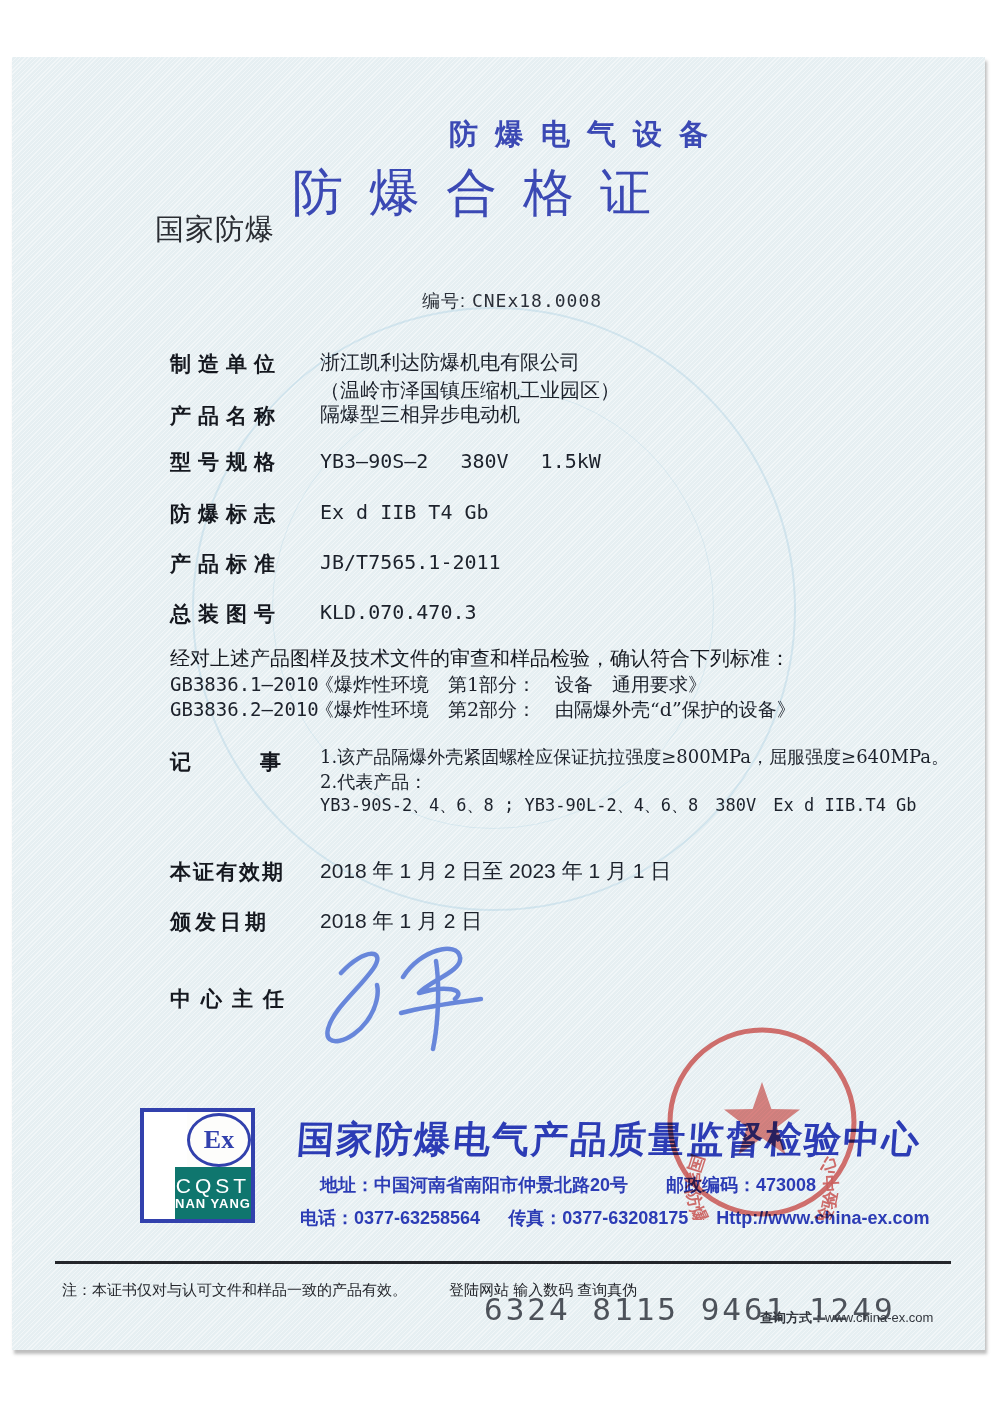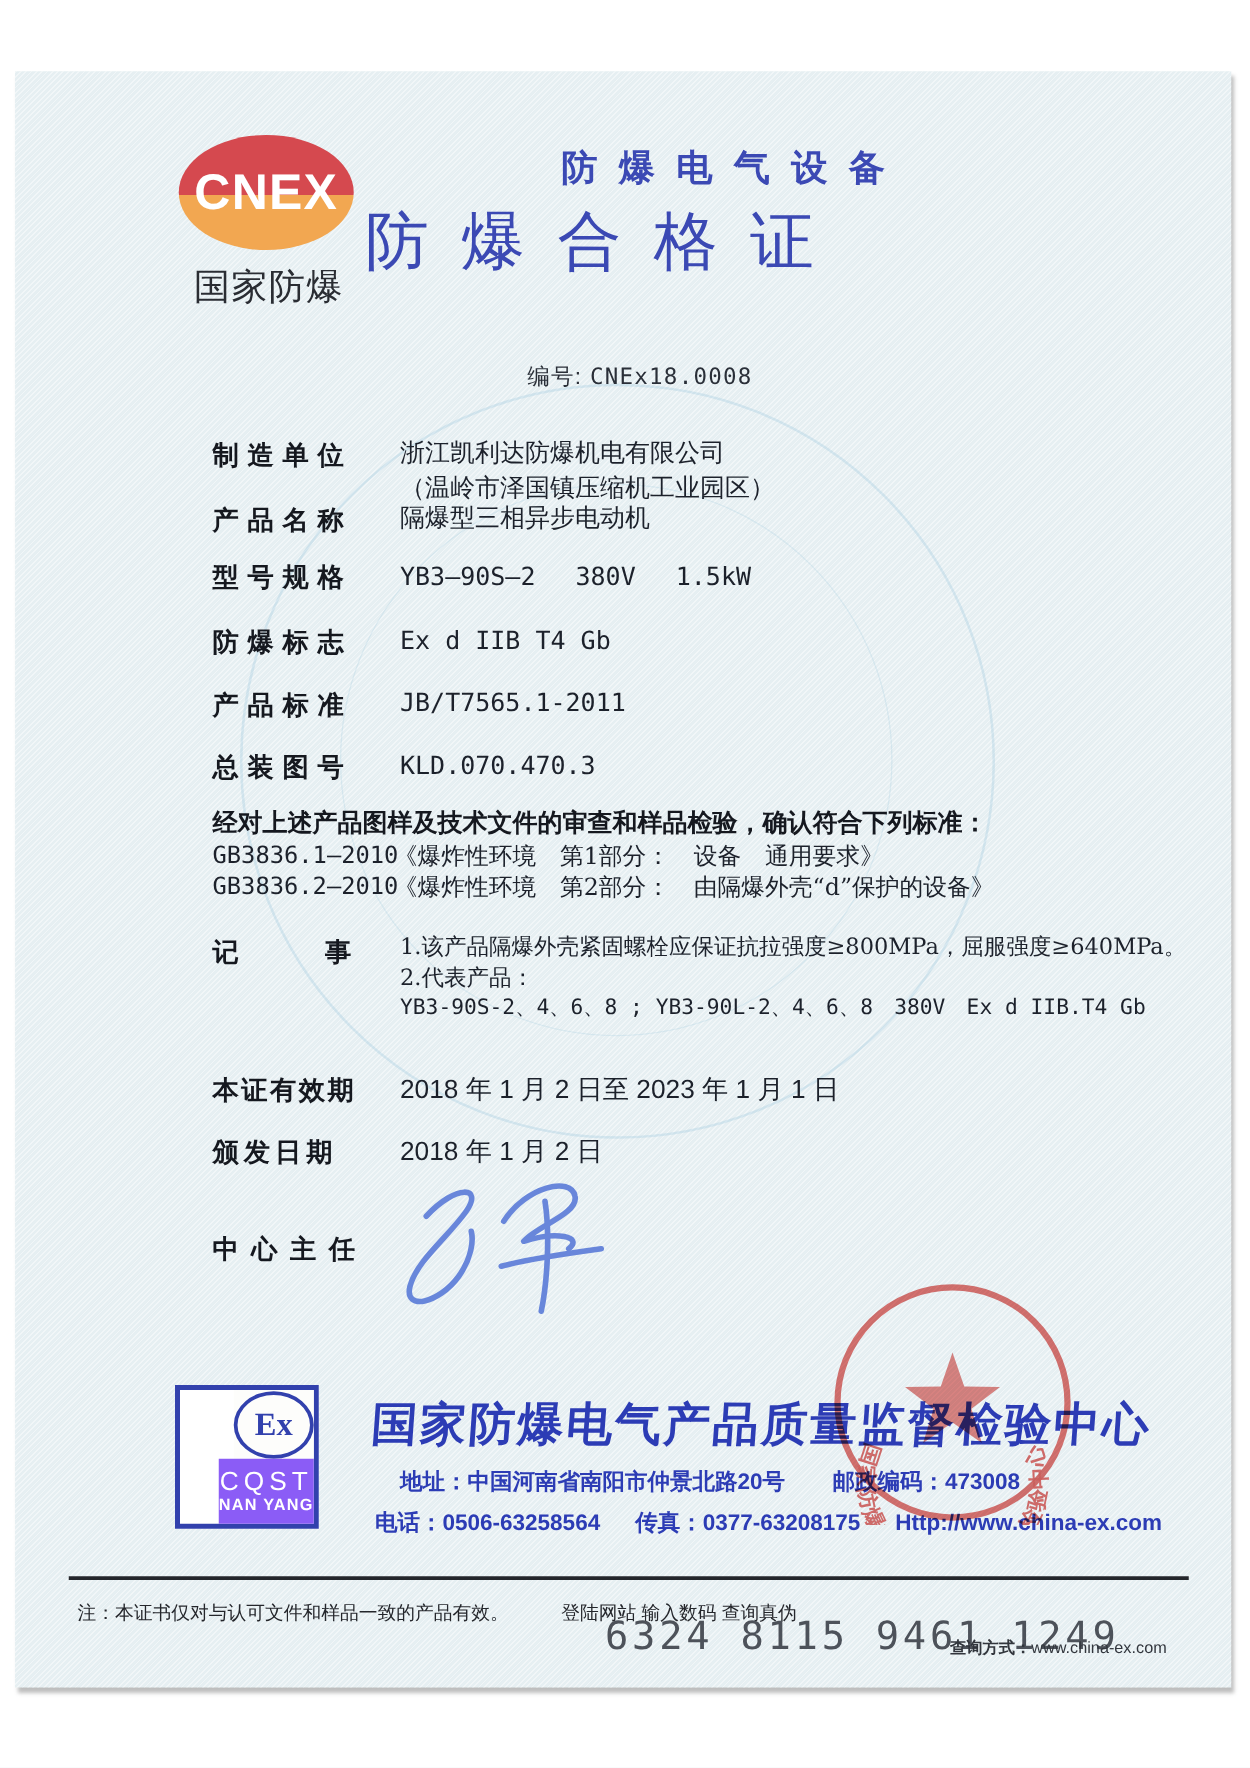--- a/index.html
+++ b/index.html
@@ -57,39 +57,39 @@
   .flabel{
     left:158px;font-size:21px;font-weight:bold;color:#15181f;letter-spacing:7px;white-space:nowrap;
   }
   .fvalue{
     left:308px;font-size:20px;color:#1c212b;white-space:nowrap;
     font-family:"DejaVu Serif", serif;
     text-align:right;
   }
   .fvalue.mono{font-family:"DejaVu Sans Mono", monospace;font-size:20px;}
   .statement{
-    left:158px;top:588px;font-size:20px;font-weight:bold;color:#15181f;white-space:nowrap;text-align:center;
+    left:158px;top:588px;font-size:20px;font-weight:normal;color:#15181f;white-space:nowrap;text-align:center;
   }
   .gbcode{left:158px;font-size:19px;color:#1c212b;font-family:"DejaVu Sans Mono", monospace;white-space:nowrap;}
   .gbtitle{left:303px;font-size:19px;color:#1c212b;font-family:"DejaVu Serif", serif;white-space:nowrap;}
   .noteline{left:308px;font-size:18px;color:#1c212b;font-family:"DejaVu Serif", serif;white-space:nowrap;}
   .sig-svg{left:295px;top:882px;}
   
   .ex-logo{
     left:128px;top:1051px;width:107px;height:107px;background:#fff;
     border:4px solid #3241ad;display:flex;flex-direction:column;align-items:flex-end;
   }
   .ex-logo-top{flex:1;display:flex;align-items:center;justify-content:center;background:#fdfdfb;}
   .ex-circle{
     width:58px;height:48px;border:3px solid #3241ad;border-radius:50%;
     display:flex;align-items:center;justify-content:center;
     color:#3241ad;font-weight:bold;font-size:26px;font-family:"Liberation Serif", serif;
   }
   .ex-logo-bottom{
-    height:52px;background:#8b5cf6;color:#fff;text-align:center;line-height:1.05;
+    height:52px;background:#0f766e;color:#fff;text-align:center;line-height:1.05;
     display:flex;flex-direction:column;justify-content:center;
   }
   .ex-cqst{font-size:21px;letter-spacing:4px;font-weight:500;}
   .ex-ny{font-size:13px;letter-spacing:1px;font-weight:bold;}
   .center-name{
     left:285px;top:1058px;width:640px;
     color:#2c3cb5;font-size:37px;font-weight:bold;letter-spacing:2px;white-space:nowrap;
     font-family:"DejaVu Serif", serif;transform:skewX(-4deg);
   }
   .addr-line{left:308px;top:1116px;font-size:18px;font-weight:bold;color:#2c3cb5;white-space:nowrap;}
@@ -108,23 +108,20 @@
   .query-line .ql{font-weight:bold;text-align:center;}
 </style>
 </head>
 <body>
 
 <div class="page">
 
   <div class="watermark"></div>
   <div class="watermark-inner"></div>
 
-  <div class="abs cnex-ellipse">
-    <span class="cnex-text">CNEX</span>
-  </div>
   <div class="abs cnex-caption">国家防爆</div>
 
   <div class="abs doc-subtitle">防爆电气设备</div>
   <div class="abs doc-title">防爆合格证</div>
   <div class="abs serial-line">
     <span>编号:</span>
     <span class="num">CNEx18.0008</span>
   </div>
 
   <div class="abs flabel" style="top:293px">制造单位</div>
@@ -185,21 +182,21 @@
     </div>
   </div>
 
   <div class="abs center-name">国家防爆电气产品质量监督检验中心</div>
 
   <div class="abs addr-line">
     <span>地址：</span><span>中国河南省南阳市仲景北路20号</span><span class="gap"></span><span>邮政编码：</span><span>473008</span>
   </div>
 
   <div class="abs phone-line">
-    <span>电话：</span><span>0506-63258564</span><span class="gap"></span><span>传真：</span><span>0377-63208175</span><span class="gap"></span><span>Http://www.china-ex.com</span>
+    <span>电话：</span><span>0377-63258564</span><span class="gap"></span><span>传真：</span><span>0377-63208175</span><span class="gap"></span><span>Http://www.china-ex.com</span>
   </div>
 
   <svg class="abs stamp" width="196" height="196" viewBox="0 0 196 196">
     <defs>
       <path id="sealArc" d="M 30,130 A 75,75 0 1 0 166,130" fill="none"></path>
     </defs>
     <circle cx="98" cy="98" r="92" fill="none" stroke="#d94f4b" stroke-width="5" opacity="0.9"></circle>
     <polygon points="98,58 107.4,85.1 136,85.6 113.2,102.9 121.5,130.4 98,114 74.5,130.4 82.8,102.9 60,85.6 88.6,85.1" fill="#d94f4b" fill-opacity="0.78"></polygon>
     <text font-size="17" fill="#d94f4b" font-weight="bold" letter-spacing="1" opacity="0.92" font-family="Liberation Sans, sans-serif">
       <textPath href="#sealArc" startOffset="0" textLength="300" lengthAdjust="spacingAndGlyphs">国家防爆电气产品质量监督检验中心</textPath>

